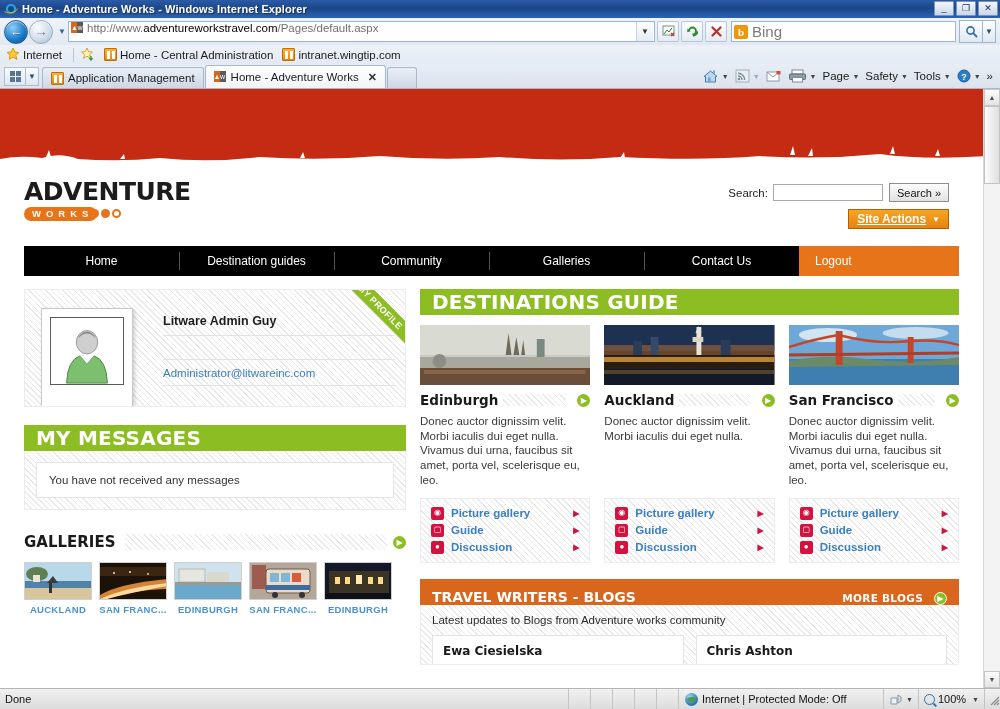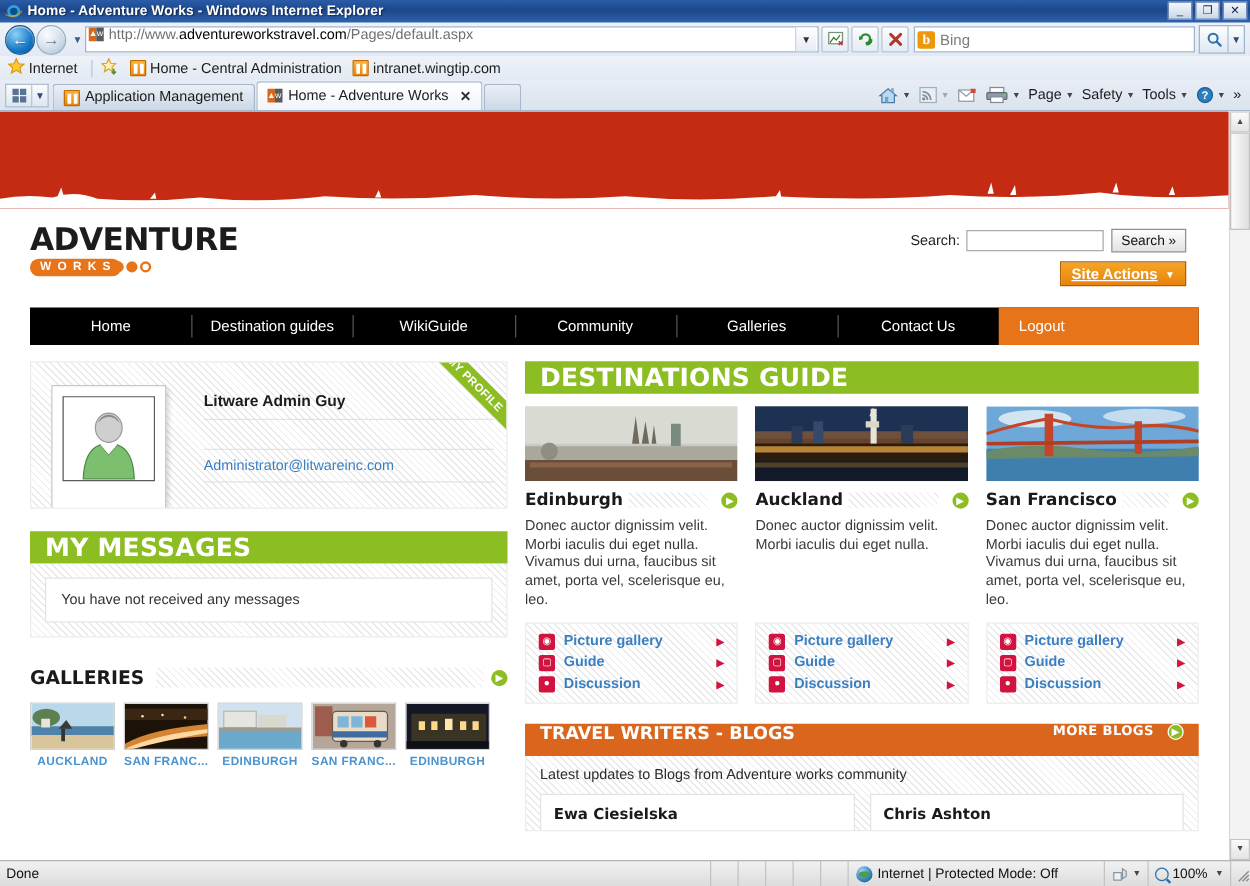--- a/index.html
+++ b/index.html
@@ -57,21 +57,21 @@
 
   .tool-btn { width:22px; height:21px; margin-left:2px; border:1px solid transparent;
     display:flex; align-items:center; justify-content:center; flex:none; border-radius:2px; }
   .tool-btn.framed { border:1px solid #b6c6d6; background:linear-gradient(#fcfdfe,#e4ebf3); }
 
   .search-box { width:225px; height:21px; margin-left:4px; background:#fff;
     border:1px solid #9eb6cd; display:flex; align-items:center; padding-left:2px; flex:none; }
   .bing-b { width:14px; height:14px; background:#f09609; color:#fff; font-weight:bold;
     font-size:11px; display:flex; align-items:center; justify-content:center;
     border-radius:2px; margin-right:4px; font-family:"Liberation Serif",serif; }
-  .search-ph { color:#7b7b7b; font-size:12px; }
+  .search-ph { color:#7b7b7b; font-size:15px; }
   .search-go { width:24px; height:23px; margin-left:3px; border:1px solid #9eb6cd;
     background:linear-gradient(#fdfefe,#dfe8f1); display:flex; align-items:center;
     justify-content:center; flex:none; }
   .search-go2 { width:13px; height:23px; border:1px solid #9eb6cd; border-left:none;
     background:linear-gradient(#fdfefe,#dfe8f1); display:flex; align-items:center;
     justify-content:center; flex:none; color:#2d4d74; font-size:8px; }
 
   
   .fav-row { height:19px; display:flex; align-items:center; padding:0 6px;
     background:linear-gradient(#eef2f8,#e3eaf3); font-size:11.5px; color:#1b1b1b; }
@@ -229,21 +229,21 @@
 
   .links-row { display:flex; gap:14px; margin-top:10px; }
   .links { flex:1; border:1px solid #ececec; padding:6px 6px; }
   .link-i { display:flex; align-items:center; padding:2px 4px; }
   .link-i .ico { width:13px; height:13px; background:#d2123f; border-radius:2px;
     display:flex; align-items:center; justify-content:center; flex:none;
     color:#fff; font-size:8px; line-height:1; }
   .link-i .lt { margin-left:7px; font-size:11.5px; font-weight:bold; color:#3a7fc1; white-space:nowrap; }
   .link-i .rt { margin-left:auto; color:#d2123f; font-size:8px; font-weight:bold; }
 
-  .blogs-head { display:flex; align-items:flex-start; margin-top:16px; }
+  .blogs-head { display:flex; align-items:flex-end; margin-top:16px; }
   .more-blogs { margin-left:auto; display:flex; align-items:center; gap:5px;
     font-size:10.5px; font-weight:bold; letter-spacing:.3px; }
   .blog-sub { border:1px solid #ececec; border-top:none; padding:9px 11px 0 11px; }
   .blog-sub .line { font-size:11.5px; color:#2b2b2b; padding-bottom:9px; }
   .blog-cols { display:flex; gap:12px; }
   .blog-col { flex:1; background:#fff; border:1px solid #e4e4e4; border-bottom:none;
     padding:8px 10px 6px 10px; }
   .blog-author { font-family:"DejaVu Sans",sans-serif; font-weight:bold; font-size:12px; color:#1a1a1a; }
 
   
@@ -482,21 +482,20 @@
               <span class="sa-text">Site Actions</span>
               <span class="sa-caret">▼</span>
             </div>
           </div>
         </div>
 
         <div class="navwrap">
           <div class="navbar">
             <span class="nav-a">Home</span>
             <span class="nav-a">Destination guides</span>
-            <span class="nav-a">WikiGuide</span>
             <span class="nav-a">Community</span>
             <span class="nav-a">Galleries</span>
             <span class="nav-a">Contact Us</span>
             <span class="nav-logout">Logout</span>
           </div>
         </div>
 
         <div class="content">
 
           <div class="col-left">

